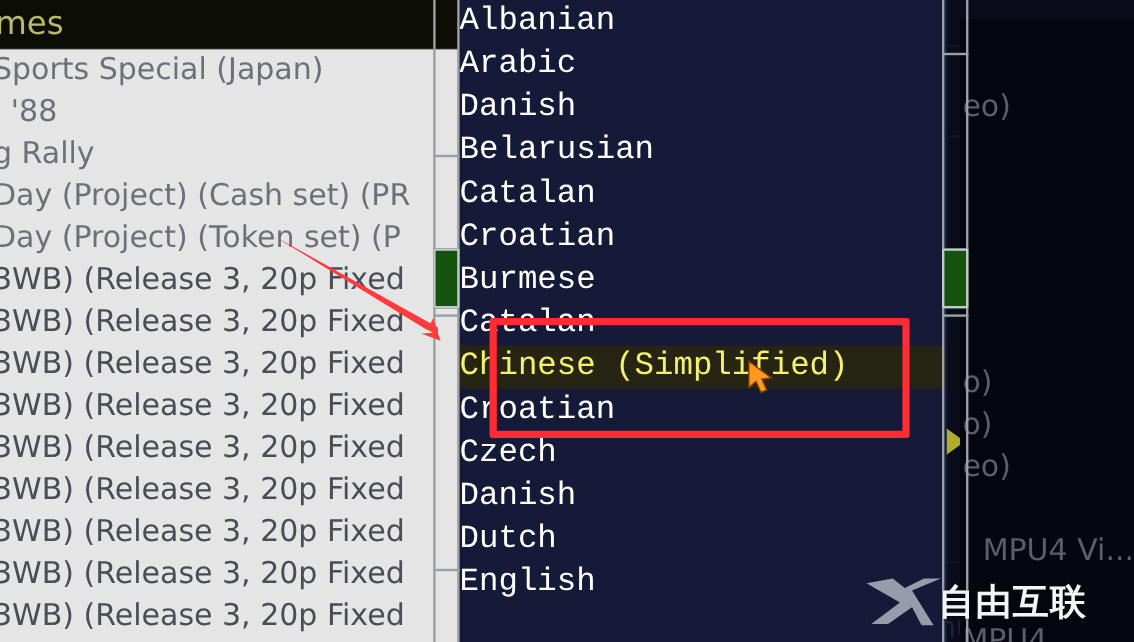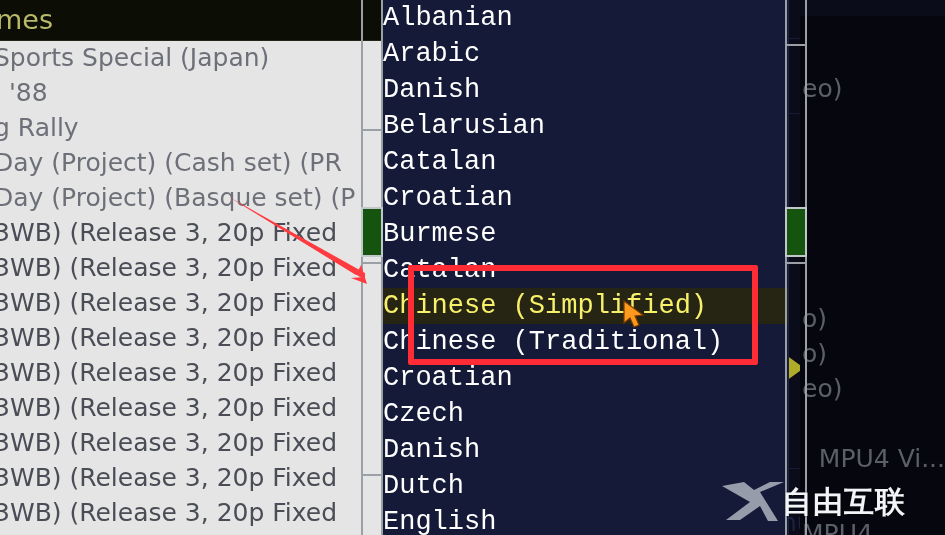--- a/index.html
+++ b/index.html
@@ -129,21 +129,21 @@
 
 <div id="root">
 
   <div class="bg-list">
     <div class="bg-list-title">mes</div>
     <div class="bg-rows" id="bg-rows">
         <div class="bg-row">Sports Special (Japan)</div>
         <div class="bg-row">i '88</div>
         <div class="bg-row">g Rally</div>
         <div class="bg-row"> Day (Project) (Cash set) (PR</div>
-        <div class="bg-row"> Day (Project) (Basque set) (P</div>
+        <div class="bg-row"> Day (Project) (Token set) (P</div>
         <div class="bg-row dim">3WB) (Release 3, 20p Fixed</div>
         <div class="bg-row dim">3WB) (Release 3, 20p Fixed</div>
         <div class="bg-row dim">3WB) (Release 3, 20p Fixed</div>
         <div class="bg-row dim">3WB) (Release 3, 20p Fixed</div>
         <div class="bg-row dim">3WB) (Release 3, 20p Fixed</div>
         <div class="bg-row dim">3WB) (Release 3, 20p Fixed</div>
         <div class="bg-row dim">3WB) (Release 3, 20p Fixed</div>
         <div class="bg-row dim">3WB) (Release 3, 20p Fixed</div>
         <div class="bg-row dim">3WB) (Release 3, 20p Fixed</div>
       </div>
@@ -203,21 +203,20 @@
     <div class="lang-list" id="lang-list">
         <div class="lang-item">Albanian</div>
         <div class="lang-item">Arabic</div>
         <div class="lang-item">Danish</div>
         <div class="lang-item">Belarusian</div>
         <div class="lang-item">Catalan</div>
         <div class="lang-item">Croatian</div>
         <div class="lang-item">Burmese</div>
         <div class="lang-item">Catalan</div>
         <div class="lang-item selected">Chinese (Simplified)</div>
-        <div class="lang-item">Chinese (Traditional)</div>
         <div class="lang-item">Croatian</div>
         <div class="lang-item">Czech</div>
         <div class="lang-item">Danish</div>
         <div class="lang-item">Dutch</div>
         <div class="lang-item">English</div>
       </div>
   </div>
 
   <div class="rail left">
     <div class="cap" style="top:129px"></div>

